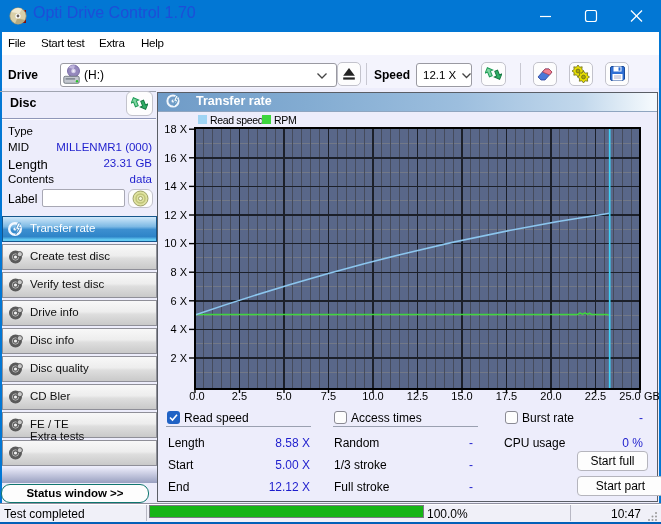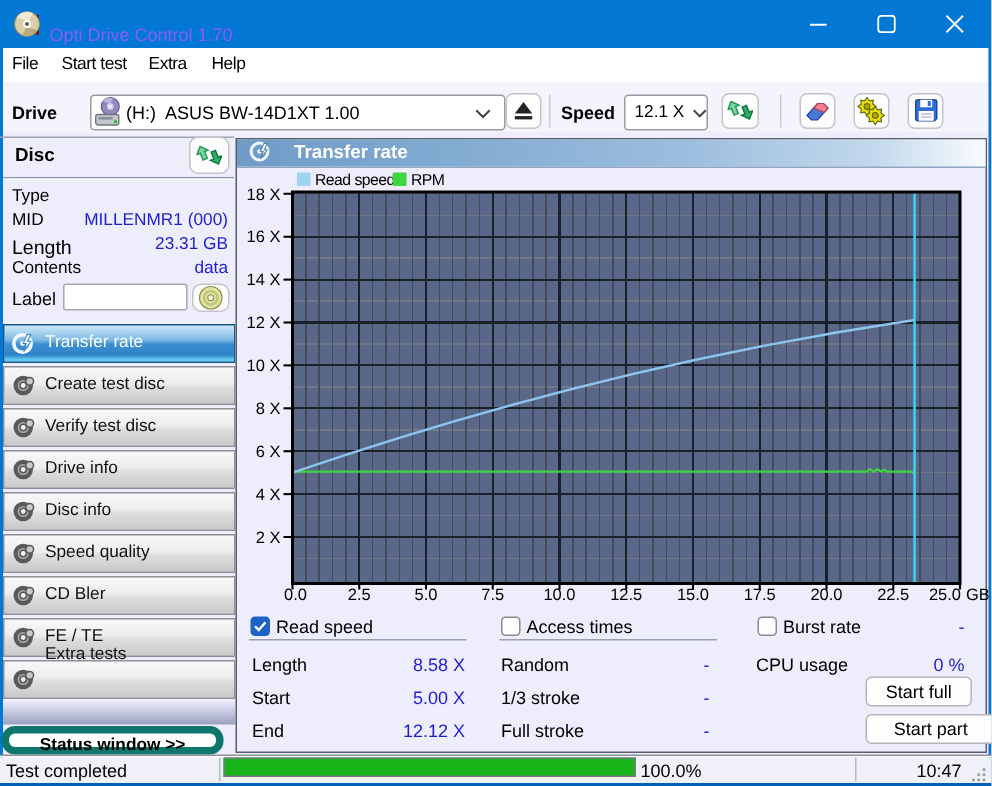--- a/index.html
+++ b/index.html
@@ -13,21 +13,21 @@
 <div class="abs" style="left:9px;top:6px;width:20px;height:20px">
 <svg width="20" height="20" viewBox="0 0 20 20">
 <rect x="12" y="4" width="5" height="13" fill="#7a1010"></rect>
 <circle cx="9" cy="10" r="8.2" fill="#d9cfa8"></circle>
 <circle cx="9" cy="10" r="8.2" fill="none" stroke="#9a906d" stroke-width="0.7"></circle>
 <path d="M 2 6 A 8.2 8.2 0 0 1 13 2.9 L 10.4 7.6 Z" fill="#efe9d2"></path>
 <path d="M 16 14 A 8.2 8.2 0 0 1 6 17.5 L 8.3 12.3 Z" fill="#b5aa80"></path>
 <circle cx="9" cy="10" r="2.6" fill="#fff"></circle>
 <circle cx="9" cy="10" r="1.4" fill="#67605a"></circle>
 </svg></div>
-<div class="abs" style="left:33px;top:16px;color:#8b5cf6;font-size:12px">Opti Drive Control 1.70</div>
+<div class="abs" style="left:33px;top:4px;color:#1d4ed8;font-size:16px">Opti Drive Control 1.70</div>
 <svg class="abs" style="left:539px;top:10px" width="112" height="12" viewBox="0 0 112 12">
 <line x1="1" y1="6.5" x2="12" y2="6.5" stroke="#fff" stroke-width="1.2"></line>
 <rect x="46.5" y="0.5" width="11" height="11" rx="2" fill="none" stroke="#fff" stroke-width="1.2"></rect>
 <line x1="92" y1="0.5" x2="103" y2="11.5" stroke="#fff" stroke-width="1.2"></line>
 <line x1="103" y1="0.5" x2="92" y2="11.5" stroke="#fff" stroke-width="1.2"></line>
 </svg>
 <div class="abs" style="left:0;top:32px;width:661px;height:23px;background:#fff"></div>
 <div class="abs" style="left:8px;top:36px;font-size:11.6px;letter-spacing:-0.3px">File</div>
 <div class="abs" style="left:41px;top:36px;font-size:11.6px;letter-spacing:-0.3px">Start test</div>
 <div class="abs" style="left:99px;top:36px;font-size:11.6px;letter-spacing:-0.3px">Extra</div>
@@ -39,21 +39,20 @@
 <svg width="19" height="21" viewBox="0 0 19 21">
 <circle cx="10.5" cy="7" r="6" fill="#9488bc" stroke="#665799" stroke-width="0.8"></circle>
 <path d="M 5.4 3.6 A 6 6 0 0 1 12 1.6 L 10.8 5.2 Z" fill="#beb4dd"></path>
 <circle cx="10.5" cy="7" r="2.3" fill="#d4cee9"></circle>
 <circle cx="10.5" cy="7" r="1.05" fill="#f4f2fa"></circle>
 <rect x="0.8" y="12.3" width="15.4" height="7" rx="1.4" fill="#c3c7cf" stroke="#6d757d" stroke-width="0.9"></rect>
 <rect x="2.6" y="14" width="9.5" height="1.7" fill="#868e96"></rect>
 <circle cx="14" cy="17.2" r="1.2" fill="#2bc32b"></circle>
 </svg></div>
 <div class="abs" style="left:84px;top:68px;font-size:12px">(H:)</div>
-<div class="abs" style="left:110px;top:68px;font-size:12px">ASUS BW-14D1XT 1.00</div>
 <svg class="abs" style="left:316px;top:72px" width="12" height="8" viewBox="0 0 12 8">
       <path d="M1.5 1.5 L6 6 L10.5 1.5" fill="none" stroke="#444" stroke-width="1.3"></path>
     </svg>
 <div class="abs tbtn" style="left:337px;top:62px;width:24px;height:24px"></div>
 <svg class="abs" style="left:342px;top:67px" width="14" height="14" viewBox="0 0 14 14">
 <path d="M7 1 L12.8 8.7 L1.2 8.7 Z" fill="#222"></path>
 <rect x="1.2" y="10.4" width="11.6" height="2.2" fill="#222"></rect>
 </svg>
 <div class="abs" style="left:366px;top:63px;width:1px;height:22px;background:#c8c8d2"></div>
 <div class="abs" style="left:374px;top:68px;font-size:12px;font-weight:bold">Speed</div>
@@ -160,21 +159,21 @@
 <circle cx="11.8" cy="5.2" r="2.6" fill="#c9c9c9" stroke="#555" stroke-width="1"></circle>
       </svg></div>
 <div class="abs" style="left:30px;top:334px;font-size:11.5px;color:#101010">Disc info</div>
 <div class="abs btn3d" style="left:2px;top:356px;width:155px;height:26px"></div>
 <div class="abs" style="left:8px;top:361px"><svg width="16" height="16" viewBox="0 0 16 16">
 <circle cx="7.5" cy="8" r="6.5" fill="#5a5a5a"></circle>
 <circle cx="7.5" cy="8" r="3.2" fill="none" stroke-opacity="0.5" stroke="#fff" stroke-width="1"></circle>
 <circle cx="7.5" cy="8" r="1.6" fill="#fff" fill-opacity="0.9"></circle>
 <circle cx="11.8" cy="5.2" r="2.6" fill="#c9c9c9" stroke="#555" stroke-width="1"></circle>
       </svg></div>
-<div class="abs" style="left:30px;top:362px;font-size:11.5px;color:#101010">Speed quality</div>
+<div class="abs" style="left:30px;top:362px;font-size:11.5px;color:#101010">Disc quality</div>
 <div class="abs btn3d" style="left:2px;top:384px;width:155px;height:26px"></div>
 <div class="abs" style="left:8px;top:389px"><svg width="16" height="16" viewBox="0 0 16 16">
 <circle cx="7.5" cy="8" r="6.5" fill="#5a5a5a"></circle>
 <circle cx="7.5" cy="8" r="3.2" fill="none" stroke-opacity="0.5" stroke="#fff" stroke-width="1"></circle>
 <circle cx="7.5" cy="8" r="1.6" fill="#fff" fill-opacity="0.9"></circle>
 <circle cx="11.8" cy="5.2" r="2.6" fill="#c9c9c9" stroke="#555" stroke-width="1"></circle>
       </svg></div>
 <div class="abs" style="left:30px;top:390px;font-size:11.5px;color:#101010">CD Bler</div>
 <div class="abs btn3d" style="left:2px;top:412px;width:155px;height:26px"></div>
 <div class="abs" style="left:8px;top:417px"><svg width="16" height="16" viewBox="0 0 16 16">
@@ -186,21 +185,21 @@
 <div class="abs" style="left:30px;top:418px;font-size:11.5px;color:#101010">FE / TE</div>
 <div class="abs btn3d" style="left:2px;top:440px;width:155px;height:26px"></div>
 <div class="abs" style="left:8px;top:445px"><svg width="16" height="16" viewBox="0 0 16 16">
 <circle cx="7.5" cy="8" r="6.5" fill="#5a5a5a"></circle>
 <circle cx="7.5" cy="8" r="3.2" fill="none" stroke-opacity="0.5" stroke="#fff" stroke-width="1"></circle>
 <circle cx="7.5" cy="8" r="1.6" fill="#fff" fill-opacity="0.9"></circle>
 <circle cx="11.8" cy="5.2" r="2.6" fill="#c9c9c9" stroke="#555" stroke-width="1"></circle>
       </svg></div>
 <div class="abs" style="left:30px;top:430px;font-size:11.5px;color:#101010">Extra tests</div>
 <div class="abs" style="left:2px;top:467px;width:155px;height:16px;background:linear-gradient(#ededfb,#99a0c0)"></div>
-<div class="abs" style="left:1px;top:484px;width:148px;height:19px;background:#fdfdfd;border:5px solid #0f766e;border-radius:9px;text-align:center;font-size:11.5px;font-weight:bold;line-height:17px">Status window &gt;&gt;</div>
+<div class="abs" style="left:1px;top:484px;width:148px;height:19px;background:#fdfdfd;border:1px solid #0f766e;border-radius:9px;text-align:center;font-size:11.5px;font-weight:bold;line-height:17px">Status window &gt;&gt;</div>
 <div class="abs" style="left:157px;top:92px;width:501px;height:410px;background:#ededfb;border:1px solid #5a5e66"></div>
 <div class="abs" style="left:158px;top:93px;width:499px;height:19px;background:linear-gradient(90deg,#6f9bc7 0%,#83acd2 30%,#9cbede 60%,#c2d8ec 85%,#f4f9fd 99%);border-bottom:1px solid #8fa5c0"></div>
 <div class="abs" style="left:166px;top:93px"><svg width="16" height="16" viewBox="0 0 16 16">
 <circle cx="7" cy="8" r="5.6" fill="none" stroke="#f0f6fc" stroke-width="2"></circle>
 <circle cx="7" cy="8" r="1.5" fill="#f0f6fc"></circle>
 <path d="M10 2.5 L7.5 8 L9.5 8 L7.8 13 L12 6.8 L10.2 6.8 L12.2 2.7 Z" fill="#fff" stroke="#4a88b8" stroke-width="0.7"></path>
 </svg></div>
 <div class="abs" style="left:196px;top:94px;font-size:12.5px;font-weight:bold;color:#fff">Transfer rate</div>
 <div class="abs" style="left:198px;top:115px;width:9px;height:9px;background:#9fd4f4"></div>
 <div class="abs" style="left:210px;top:113.5px;font-size:10.5px;letter-spacing:-0.35px">Read speed</div>

